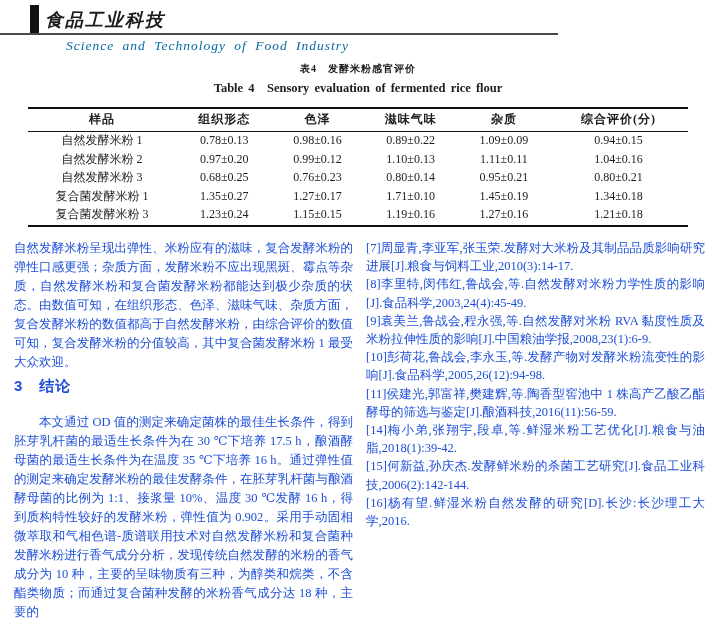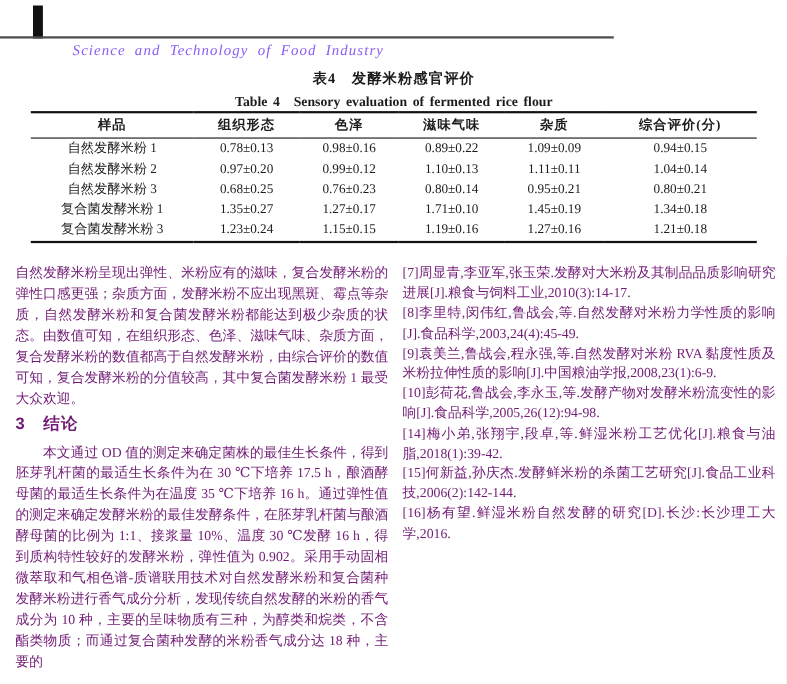--- a/index.html
+++ b/index.html
@@ -21,78 +21,79 @@
   .logo-block { position: absolute; top: 5px; left: 30px; display: flex; align-items: flex-end; }
   .logo-bar { display: inline-block; width: 9px; height: 30px; background: #111; margin-right: 4px; }
   .logo-zh {
     font-size: 18px; font-weight: bold; font-style: italic;
     letter-spacing: 2px; padding: 0 8px 1px 2px;
     border-bottom: 2px solid #111; line-height: 1.35;
   }
   .header-rule { position: absolute; top: 33px; left: 0; width: 558px; height: 2px; background: #4a4a4a; }
   .logo-en {
     position: absolute; top: 38px; left: 66px;
-    font-style: italic; font-size: 13.5px; letter-spacing: 1px; color: #8b5cf6;
+    font-style: italic; font-size: 13.5px; letter-spacing: 1px; color: #0369a1;
     word-spacing: 4px;
   }
   .section-label {
     position: absolute; top: 16px; right: 4px;
     font-size: 21px; font-weight: bold; letter-spacing: 13px;
     font-family: "Liberation Serif", "DejaVu Serif", serif;
     white-space: nowrap;
   }
 
   
   .table-block { position: absolute; top: 62px; left: 28px; width: 660px; }
-  .caption-zh { text-align: center; font-size: 13px; font-weight: bold; letter-spacing: 1px; }
+  .caption-zh { text-align: center; font-size: 10px; font-weight: bold; letter-spacing: 1px; }
   .caption-en { text-align: center; font-size: 12.5px; font-weight: bold; margin-top: 4px; word-spacing: 2px; }
   table.sensory {
-    width: 100%; margin-top: 0;
+    width: 100%; margin-top: 10px;
     border-collapse: collapse;
     font-size: 12px;
     border-top: 2px solid #111;
     border-bottom: 2px solid #111;
   }
   table.sensory th {
     font-weight: bold; text-align: center;
     padding: 2px 0 3px 0;
     border-bottom: 1px solid #111;
     letter-spacing: 1px;
   }
   table.sensory td { text-align: center; padding: 1px 0 2px 0; line-height: 15.5px; }
   table.sensory th:first-child, table.sensory td:first-child { width: 148px; }
 
   
   .body-col {
     position: absolute; top: 239px;
     width: 339px; font-size: 12.5px; line-height: 19px;
-    text-align: justify; color: #701a75;
+    text-align: justify; color: #1d4ed8;
   }
   .col-left  { left: 14px; }
   .col-right { left: 366px; line-height: 18.2px; }
 
   .para { text-align: justify; }
   .para.indent { text-indent: 2em; }
 
   .section-heading {
     font-family: "Liberation Sans", "DejaVu Sans", sans-serif;
     font-size: 15px; font-weight: bold;
-    margin: 4px 0 7px 0; letter-spacing: 1px;
+    margin: 4px 0 18px 0; letter-spacing: 1px;
   }
 
   .ref { margin: 0; text-align: justify; }
 </style>
 </head>
 <body>
 
 <div class="page">
 
   <div class="masthead">
     <div class="logo-block">
       <span class="logo-bar"></span>
+      <span class="logo-zh">食品工业科技</span>
     </div>
     <div class="header-rule"></div>
     <div class="logo-en">Science and Technology of Food Industry</div>
   </div>
 
   <div class="table-block">
     <div class="caption-zh">表4　发酵米粉感官评价</div>
     <div class="caption-en">Table 4　Sensory evaluation of fermented rice flour</div>
     <table class="sensory">
       <thead>
@@ -113,21 +114,21 @@
             <td>0.89±0.22</td>
             <td>1.09±0.09</td>
             <td>0.94±0.15</td>
           </tr>
           <tr>
             <td>自然发酵米粉 2</td>
             <td>0.97±0.20</td>
             <td>0.99±0.12</td>
             <td>1.10±0.13</td>
             <td>1.11±0.11</td>
-            <td>1.04±0.14</td>
+            <td>1.04±0.16</td>
           </tr>
           <tr>
             <td>自然发酵米粉 3</td>
             <td>0.68±0.25</td>
             <td>0.76±0.23</td>
             <td>0.80±0.14</td>
             <td>0.95±0.21</td>
             <td>0.80±0.21</td>
           </tr>
           <tr>
@@ -154,18 +155,19 @@
     <p class="para">自然发酵米粉呈现出弹性、米粉应有的滋味，复合发酵米粉的弹性口感更强；杂质方面，发酵米粉不应出现黑斑、霉点等杂质，自然发酵米粉和复合菌发酵米粉都能达到极少杂质的状态。由数值可知，在组织形态、色泽、滋味气味、杂质方面，复合发酵米粉的数值都高于自然发酵米粉，由综合评价的数值可知，复合发酵米粉的分值较高，其中复合菌发酵米粉 1 最受大众欢迎。</p>
     <div class="section-heading">3　结论</div>
     <p class="para indent">本文通过 OD 值的测定来确定菌株的最佳生长条件，得到胚芽乳杆菌的最适生长条件为在 30 ℃下培养 17.5 h，酿酒酵母菌的最适生长条件为在温度 35 ℃下培养 16 h。通过弹性值的测定来确定发酵米粉的最佳发酵条件，在胚芽乳杆菌与酿酒酵母菌的比例为 1:1、接浆量 10%、温度 30 ℃发酵 16 h，得到质构特性较好的发酵米粉，弹性值为 0.902。采用手动固相微萃取和气相色谱-质谱联用技术对自然发酵米粉和复合菌种发酵米粉进行香气成分分析，发现传统自然发酵的米粉的香气成分为 10 种，主要的呈味物质有三种，为醇类和烷类，不含酯类物质；而通过复合菌种发酵的米粉香气成分达 18 种，主要的</p>
   </div>
 
   <div class="body-col col-right">
       <p class="ref">[7]周显青,李亚军,张玉荣.发酵对大米粉及其制品品质影响研究进展[J].粮食与饲料工业,2010(3):14-17.</p>
       <p class="ref">[8]李里特,闵伟红,鲁战会,等.自然发酵对米粉力学性质的影响[J].食品科学,2003,24(4):45-49.</p>
       <p class="ref">[9]袁美兰,鲁战会,程永强,等.自然发酵对米粉 RVA 黏度性质及米粉拉伸性质的影响[J].中国粮油学报,2008,23(1):6-9.</p>
       <p class="ref">[10]彭荷花,鲁战会,李永玉,等.发酵产物对发酵米粉流变性的影响[J].食品科学,2005,26(12):94-98.</p>
+      <p class="ref">[11]侯建光,郭富祥,樊建辉,等.陶香型窖池中 1 株高产乙酸乙酯酵母的筛选与鉴定[J].酿酒科技,2016(11):56-59.</p>
       <p class="ref">[14]梅小弟,张翔宇,段卓,等.鲜湿米粉工艺优化[J].粮食与油脂,2018(1):39-42.</p>
       <p class="ref">[15]何新益,孙庆杰.发酵鲜米粉的杀菌工艺研究[J].食品工业科技,2006(2):142-144.</p>
       <p class="ref">[16]杨有望.鲜湿米粉自然发酵的研究[D].长沙:长沙理工大学,2016.</p>
     </div>
 
 </div>
 
 </body></html>

